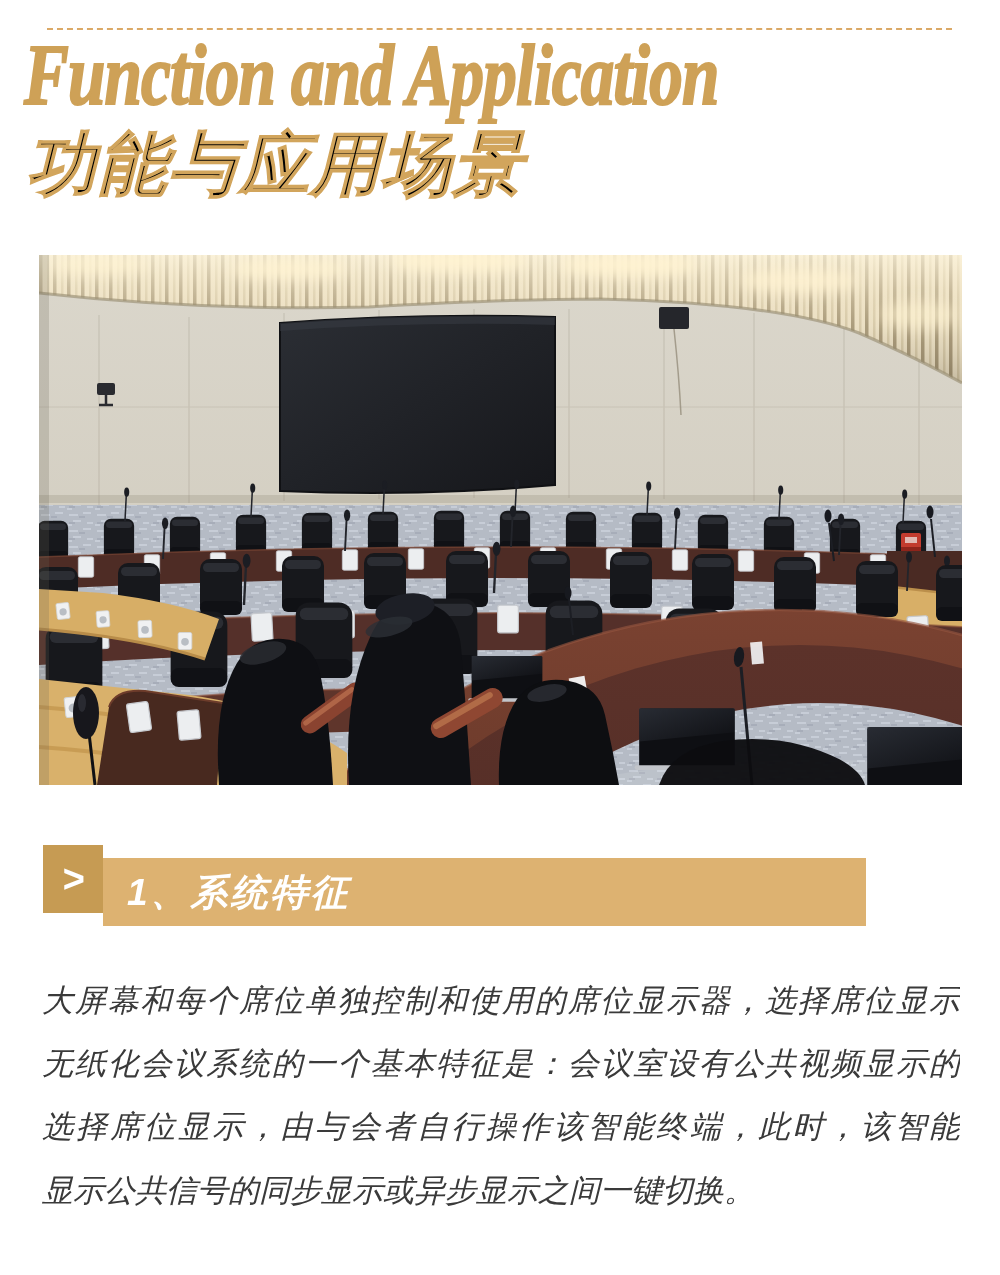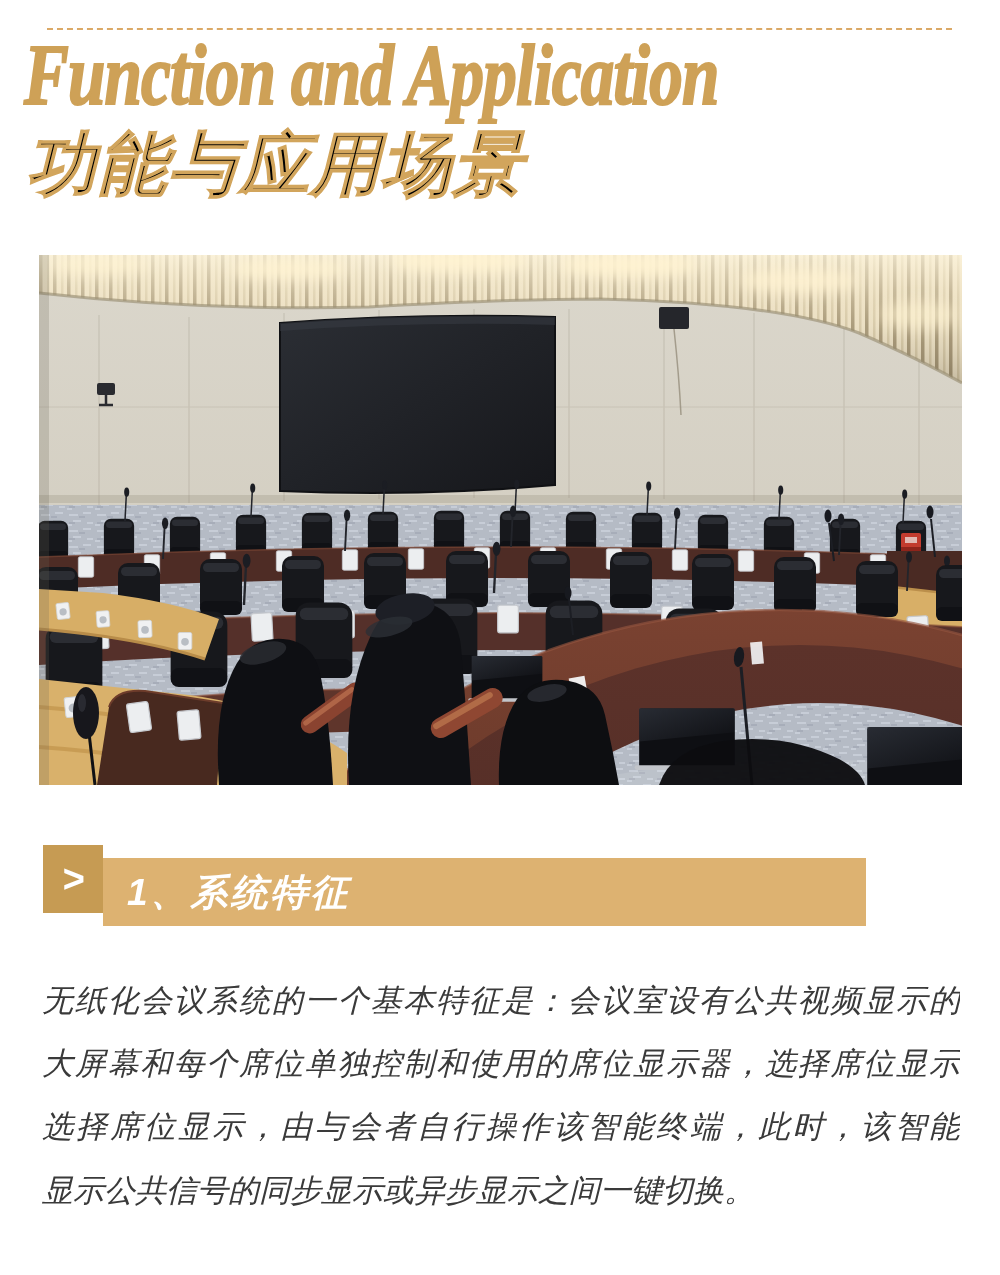--- a/index.html
+++ b/index.html
@@ -329,19 +329,19 @@
   <div class="section">
     <div class="chev">
       <span>&gt;</span>
     </div>
     <div class="sbar">
       <span class="sbar-title">1、系统特征</span>
     </div>
   </div>
 
   <div class="bodytext">
+    <div class="pline">大屏幕和每个席位单独控制和使用的席位显示器，选择席位显示</div>
     <div class="pline">无纸化会议系统的一个基本特征是：会议室设有公共视频显示的</div>
-    <div class="pline">大屏幕和每个席位单独控制和使用的席位显示器，选择席位显示</div>
     <div class="pline">选择席位显示，由与会者自行操作该智能终端，此时，该智能</div>
     <div class="pline last">显示公共信号的同步显示或异步显示之间一键切换。</div>
   </div>
 
 </div>
 
 </body></html>

